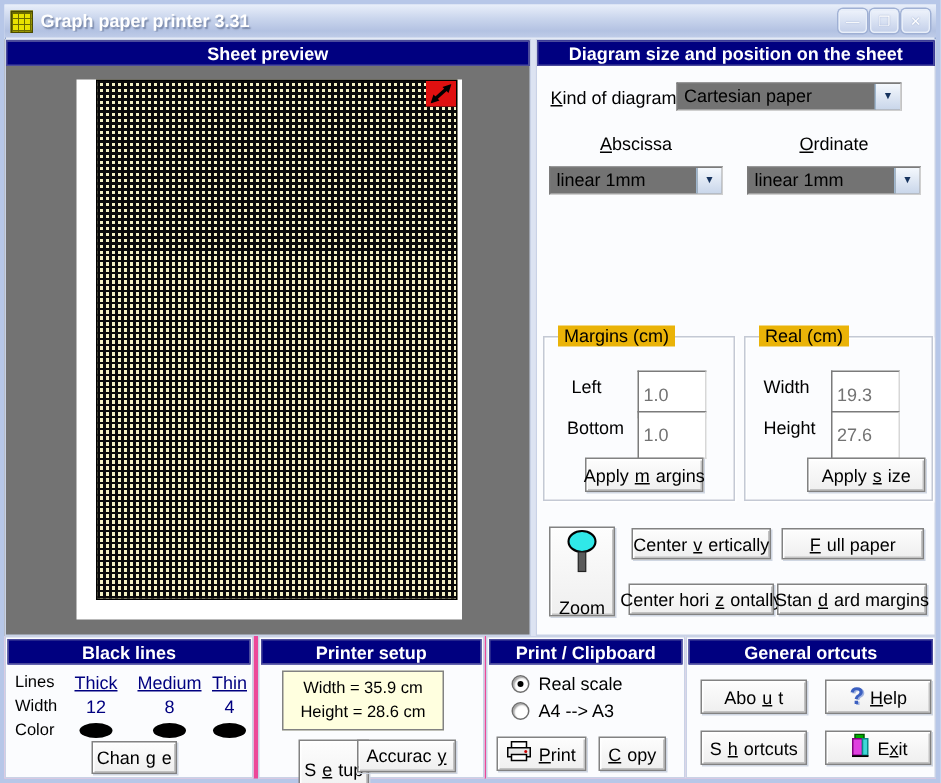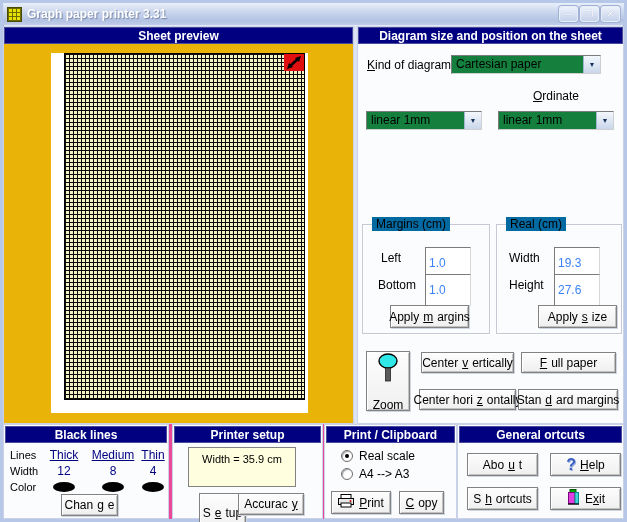--- a/index.html
+++ b/index.html
@@ -48,21 +48,21 @@
   
   .hdr {
     background:#000080; color:#fff; font-weight:bold; font-size:12px;
     text-align:center; height:17px; line-height:17px;
     border:1px solid #4A4A9C; white-space:nowrap; overflow:hidden;
   }
   
   .main-bg { position:absolute; left:3px; top:26px; width:621px; height:398px; background:#DCE3F2; }
   .preview-panel {
     position:absolute; left:3px; top:26px; width:351px; height:398px;
-    background:#eab308; border:1px solid #C9D2E6;
+    background:#737373; border:1px solid #C9D2E6;
   }
   .preview-panel .hdr { position:absolute; left:0; top:0; width:100%; }
   .sheet { position:absolute; left:47px; top:26px; width:257px; height:360px; background:#fff; }
   .gridpaper {
     position:absolute; left:13px; top:0; width:241px; height:347px;
     background-color:#F4F1C4;
     background-image:
       repeating-linear-gradient(0deg,#0a0a0a 0 1.5px,transparent 1.5px 4px),
       repeating-linear-gradient(90deg,#0a0a0a 0 1.5px,transparent 1.5px 4px);
     border:1px solid #000;
@@ -74,41 +74,41 @@
   .def-panel {
     position:absolute; left:357px; top:26px; width:267px; height:398px;
     background:#FBFCFE; border:1px solid #C9D2E6;
   }
   .def-panel .hdr { position:absolute; left:0; top:0; width:100%; }
   .hdr2 { position:absolute; left:0; top:162px; width:100%; }
   .lbl { position:absolute; white-space:nowrap; font-size:12px; }
   .lbl-c { text-align:center; }
   
   .combo {
-    position:absolute; height:19px; background:#15803d;
+    position:absolute; height:19px; background:#737373;
     border:1px solid; border-color:#7b7b7b #cfcfcf #cfcfcf #7b7b7b;
     display:flex; align-items:stretch; cursor:default;
   }
   .combo .ctxt { flex:1; font-size:12px; padding:1px 0 0 4px; white-space:nowrap; overflow:hidden; }
   .combo .cbtn {
     width:17px; background:linear-gradient(180deg,#F4F8FD,#C9D6EA);
     border-left:1px solid #9EB6CE; display:flex; align-items:center; justify-content:center;
     font-size:7px; color:#16335e;
   }
   
   .group {
     position:absolute; border:1px solid #C4C9D4;
     box-shadow: inset 1px 1px 0 #fff, 1px 1px 0 #fff;
   }
-  .group-label { position:absolute; top:-8px; left:9px; background:#0369a1; padding:0 4px; font-size:12px; white-space:nowrap; }
+  .group-label { position:absolute; top:-8px; left:9px; background:#eab308; padding:0 4px; font-size:12px; white-space:nowrap; }
   
   .tbx {
     position:absolute; height:19px; background:#fff;
     border:1px solid; border-color:#7b7b7b #d7d7d7 #d7d7d7 #7b7b7b;
-    font-family:"Liberation Sans",sans-serif; font-size:12px; padding:15px 3px; color:#3b82f6;
+    font-family:"Liberation Sans",sans-serif; font-size:12px; padding:15px 3px; color:#737373;
     width:46px;
   }
   
   .btn {
     position:absolute;
     background:linear-gradient(180deg,#FDFDFD,#EFEFEF);
     border:1px solid #828282;
     box-shadow: inset 1px 1px 0 #fff, inset -1px -1px 0 #c2c2c2, 1px 1px 0 #cfd6e2;
     font-family:"Liberation Sans",sans-serif; font-size:12px; color:#000;
     display:flex; align-items:center; justify-content:center; gap:4px;
@@ -173,20 +173,21 @@
 
 <div class="def-panel">
   <div class="hdr">Definition of the diagram</div>
 
   <div class="lbl" style="left:9px; top:31px;"><u>K</u>ind of diagram</div>
   <div class="combo" style="left:93px; top:28px; width:150px;">
     <div class="ctxt">Cartesian paper</div>
     <div class="cbtn">▼</div>
   </div>
 
+  <div class="lbl lbl-c" style="left:8px; top:62px; width:116px;"><u>A</u>bscissa</div>
   <div class="lbl lbl-c" style="left:140px; top:62px; width:116px;"><u>O</u>rdinate</div>
 
   <div class="combo" style="left:8px; top:84px; width:116px;">
     <div class="ctxt">linear 1mm</div>
     <div class="cbtn">▼</div>
   </div>
   <div class="combo" style="left:140px; top:84px; width:116px;">
     <div class="ctxt">linear 1mm</div>
     <div class="cbtn">▼</div>
   </div>
@@ -246,20 +247,21 @@
     <div class="dot" style="left:98px; top:57px;"></div>
     <div class="dot" style="left:138px; top:57px;"></div>
 
     <div class="btn" style="left:57px; top:69px; width:57px; height:22px;">Chan<u>g</u>e</div>
   </div>
 
   <div class="bpanel" style="left:169px; width:151px;">
     <div class="hdr">Printer setup</div>
     <div class="infobox" style="left:15px; top:22px; width:108px; height:40px;">
       <div>Width = 35.9 cm</div>
+      <div>Height = 28.6 cm</div>
     </div>
     <div class="btn" style="left:26px; top:68px; width:47px; height:39px;">S<u>e</u>tup</div>
     <div class="btn" style="left:65px; top:68px; width:66px; height:22px;">Accurac<u>y</u></div>
   </div>
 
   <div class="bpanel" style="left:321px; width:133px;">
     <div class="hdr">Print / Clipboard</div>
     <span class="radio sel" style="left:16px; top:25px;"></span>
     <div class="lbl" style="left:34px; top:24px;">Real scale</div>
     <span class="radio" style="left:16px; top:43px;"></span>

